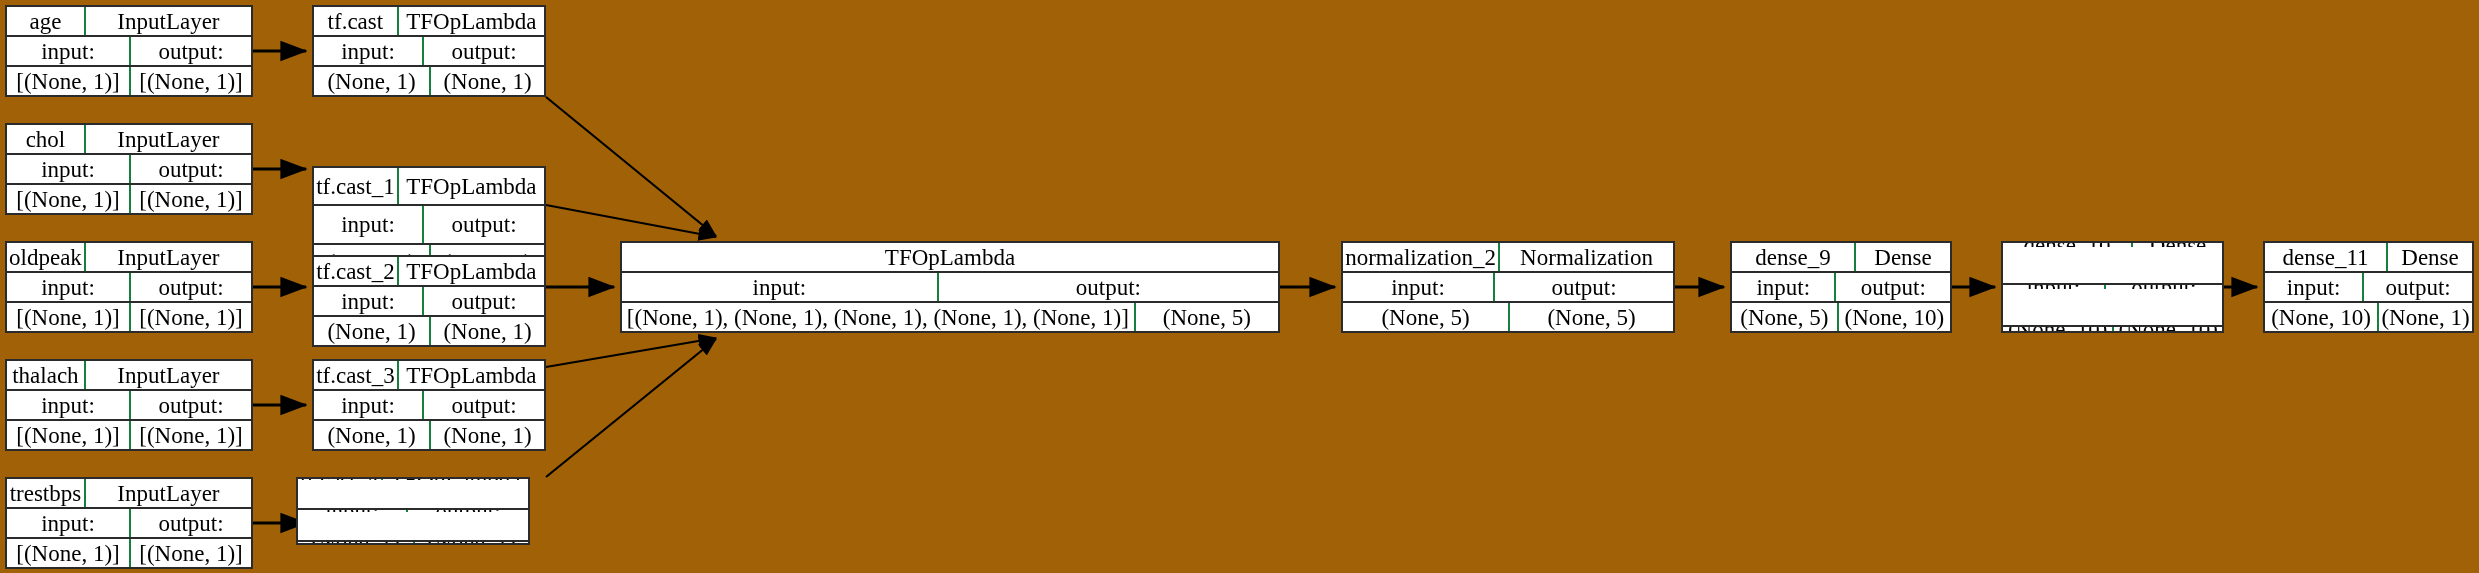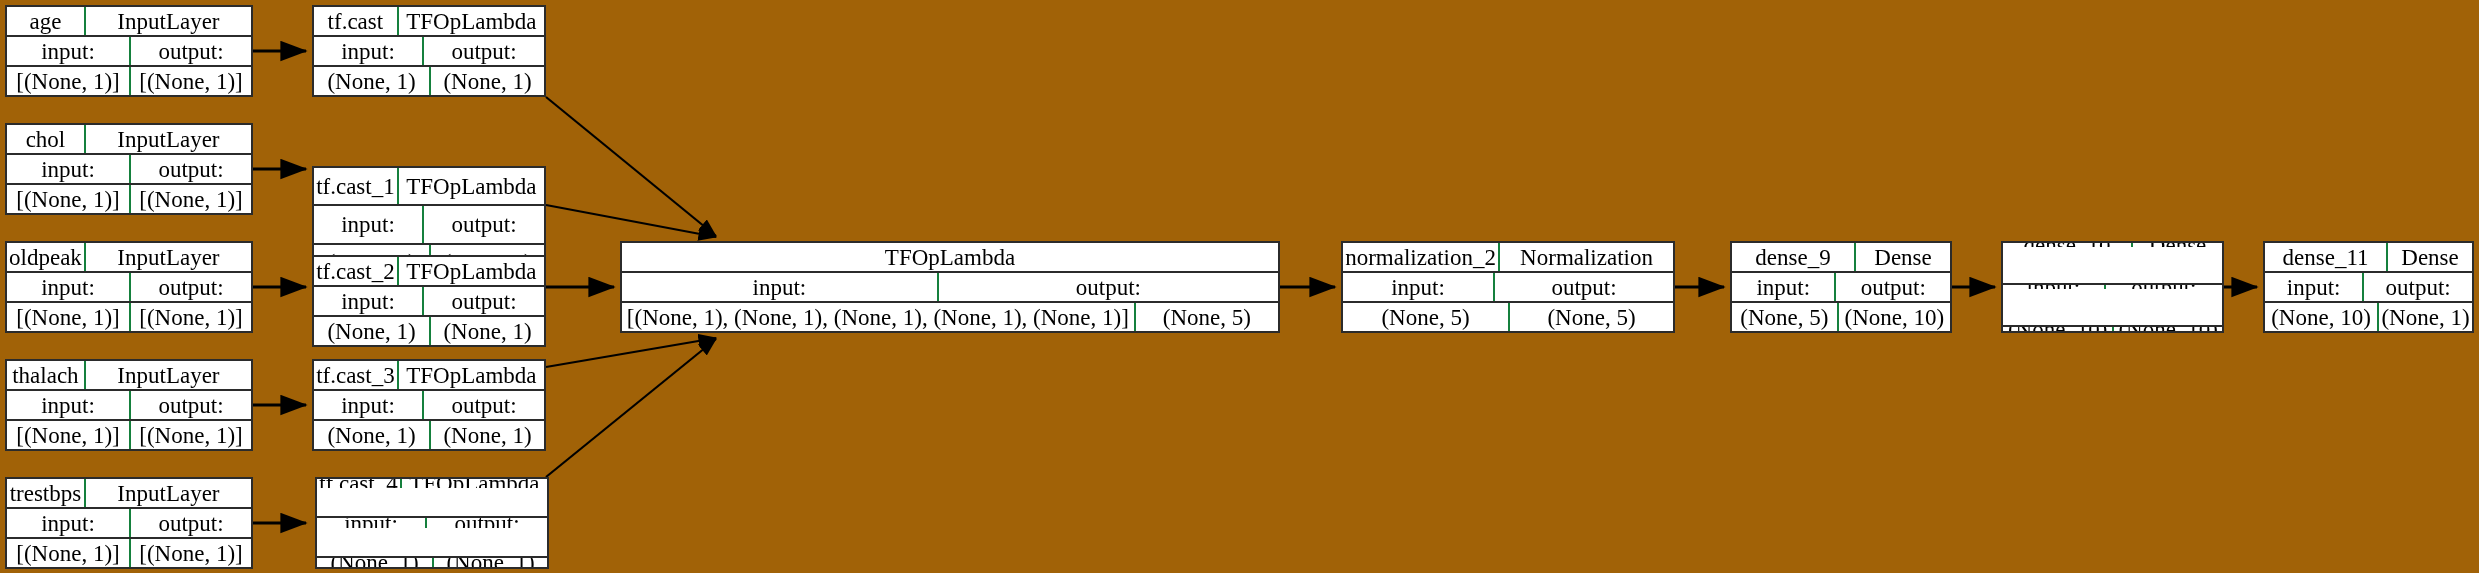--- a/index.html
+++ b/index.html
@@ -207,21 +207,21 @@
         </div>
         <div class="nrow">
           <div class="cell" style="width: 122px;">input:</div>
           <div class="cell" style="flex: 1 1 auto;">output:</div>
         </div>
         <div class="nrow">
           <div class="cell" style="width: 122px;">[(None, 1)]</div>
           <div class="cell" style="flex: 1 1 auto;">[(None, 1)]</div>
         </div>
       </div>
-      <div class="node" style="left: 315px; top: 477px; width: 234px; height: 92px; border-color: rgb(43, 43, 43); gap: 28px;">
+      <div class="node" style="left: 296px; top: 477px; width: 234px; height: 68px; border-color: rgb(43, 43, 43); gap: 28px;">
         <div class="nrow">
           <div class="cell" style="width: 82.8px;">tf.cast_4</div>
           <div class="cell" style="flex: 1 1 auto;">TFOpLambda</div>
         </div>
         <div class="nrow">
           <div class="cell" style="width: 108.1px;">input:</div>
           <div class="cell" style="flex: 1 1 auto;">output:</div>
         </div>
         <div class="nrow">
           <div class="cell" style="width: 115px;">(None, 1)</div>

